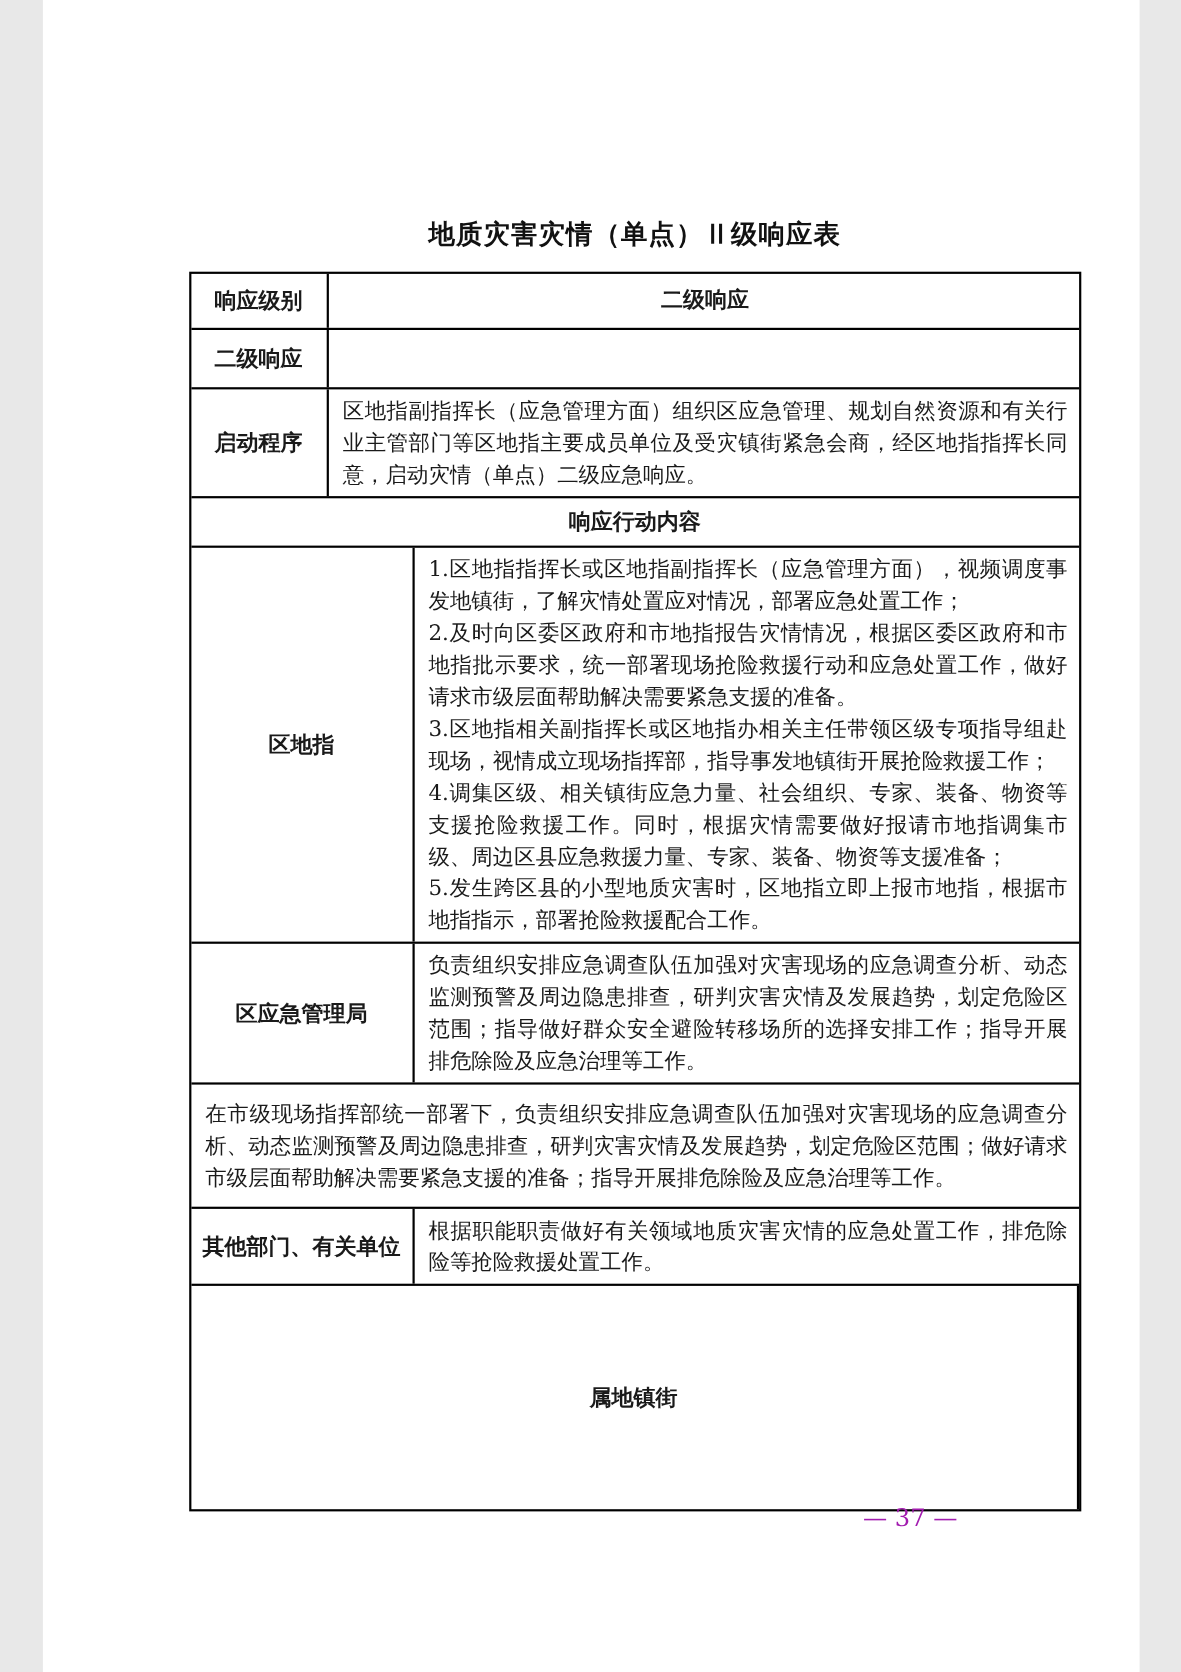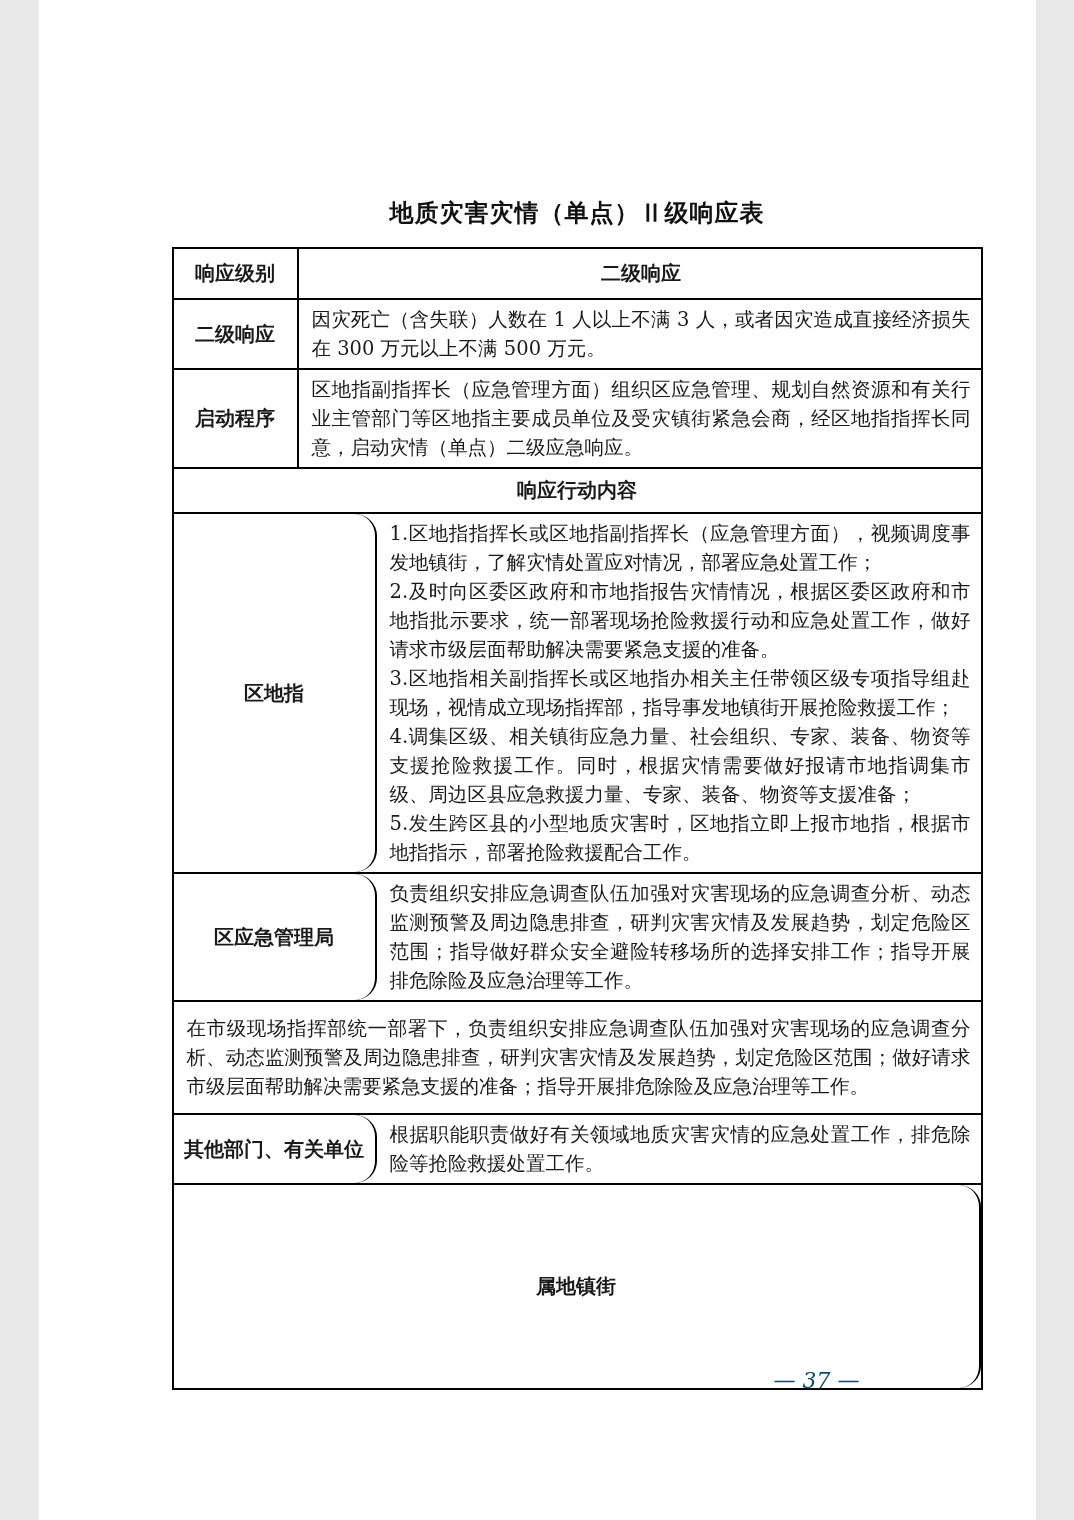--- a/index.html
+++ b/index.html
@@ -43,21 +43,21 @@
     border-right: 2px solid #000;
     display: flex;
     align-items: center;
     justify-content: center;
     text-align: center;
     font-family: "Liberation Sans", sans-serif;
     font-weight: bold;
     font-size: 20px;
     padding: 4px 6px;
   }
-  .wide .label-cell { flex: 0 0 203px; border-radius: 22px; }
+  .wide .label-cell { flex: 0 0 203px; }
   .content-cell {
     flex: 1 1 auto;
     box-sizing: border-box;
     display: flex;
     align-items: center;
     padding: 5px 10px 5px 13px;
   }
   .content-cell .txt {
     font-size: 19.5px;
     line-height: 29px;
@@ -91,48 +91,44 @@
   .r3 { min-height: 84px; }
   .r4 { min-height: 45px; }
   .r5 { min-height: 344px; }
   .r6 { min-height: 118px; }
   .r7 { min-height: 113px; }
   .r8 { min-height: 51px; }
   .r9 { min-height: 53px; flex-direction: column; }
   .page-number {
     position: absolute;
     top: 1368px;
-    right: 176px;
+    right: 165px;
     font-family: "DejaVu Serif", serif;
     font-size: 22px;
-    color: #0c4a6e;
-    font-style: italic;
+    color: #a21caf;
   }
 </style>
 </head>
 <body>
 
 <div class="page">
 
   <h1 class="doc-title">地质灾害灾情（单点）Ⅱ级响应表</h1>
 
   <div class="resp-table">
 
     <div class="t-row r1">
       <div class="label-cell">响应级别</div>
       <div class="content-cell center-bold">
         <div class="txt">二级响应</div>
       </div>
     </div>
 
     <div class="t-row r2">
       <div class="label-cell">二级响应</div>
-      <div class="content-cell">
-        <div class="txt">因灾死亡（含失联）人数在 1 人以上不满 3 人，或者因灾造成直接经济损失在 300 万元以上不满 500 万元。</div>
-      </div>
     </div>
 
     <div class="t-row r3">
       <div class="label-cell">启动程序</div>
       <div class="content-cell">
         <div class="txt">区地指副指挥长（应急管理方面）组织区应急管理、规划自然资源和有关行业主管部门等区地指主要成员单位及受灾镇街紧急会商，经区地指指挥长同意，启动灾情（单点）二级应急响应。</div>
       </div>
     </div>
 
     <div class="t-row r4">

